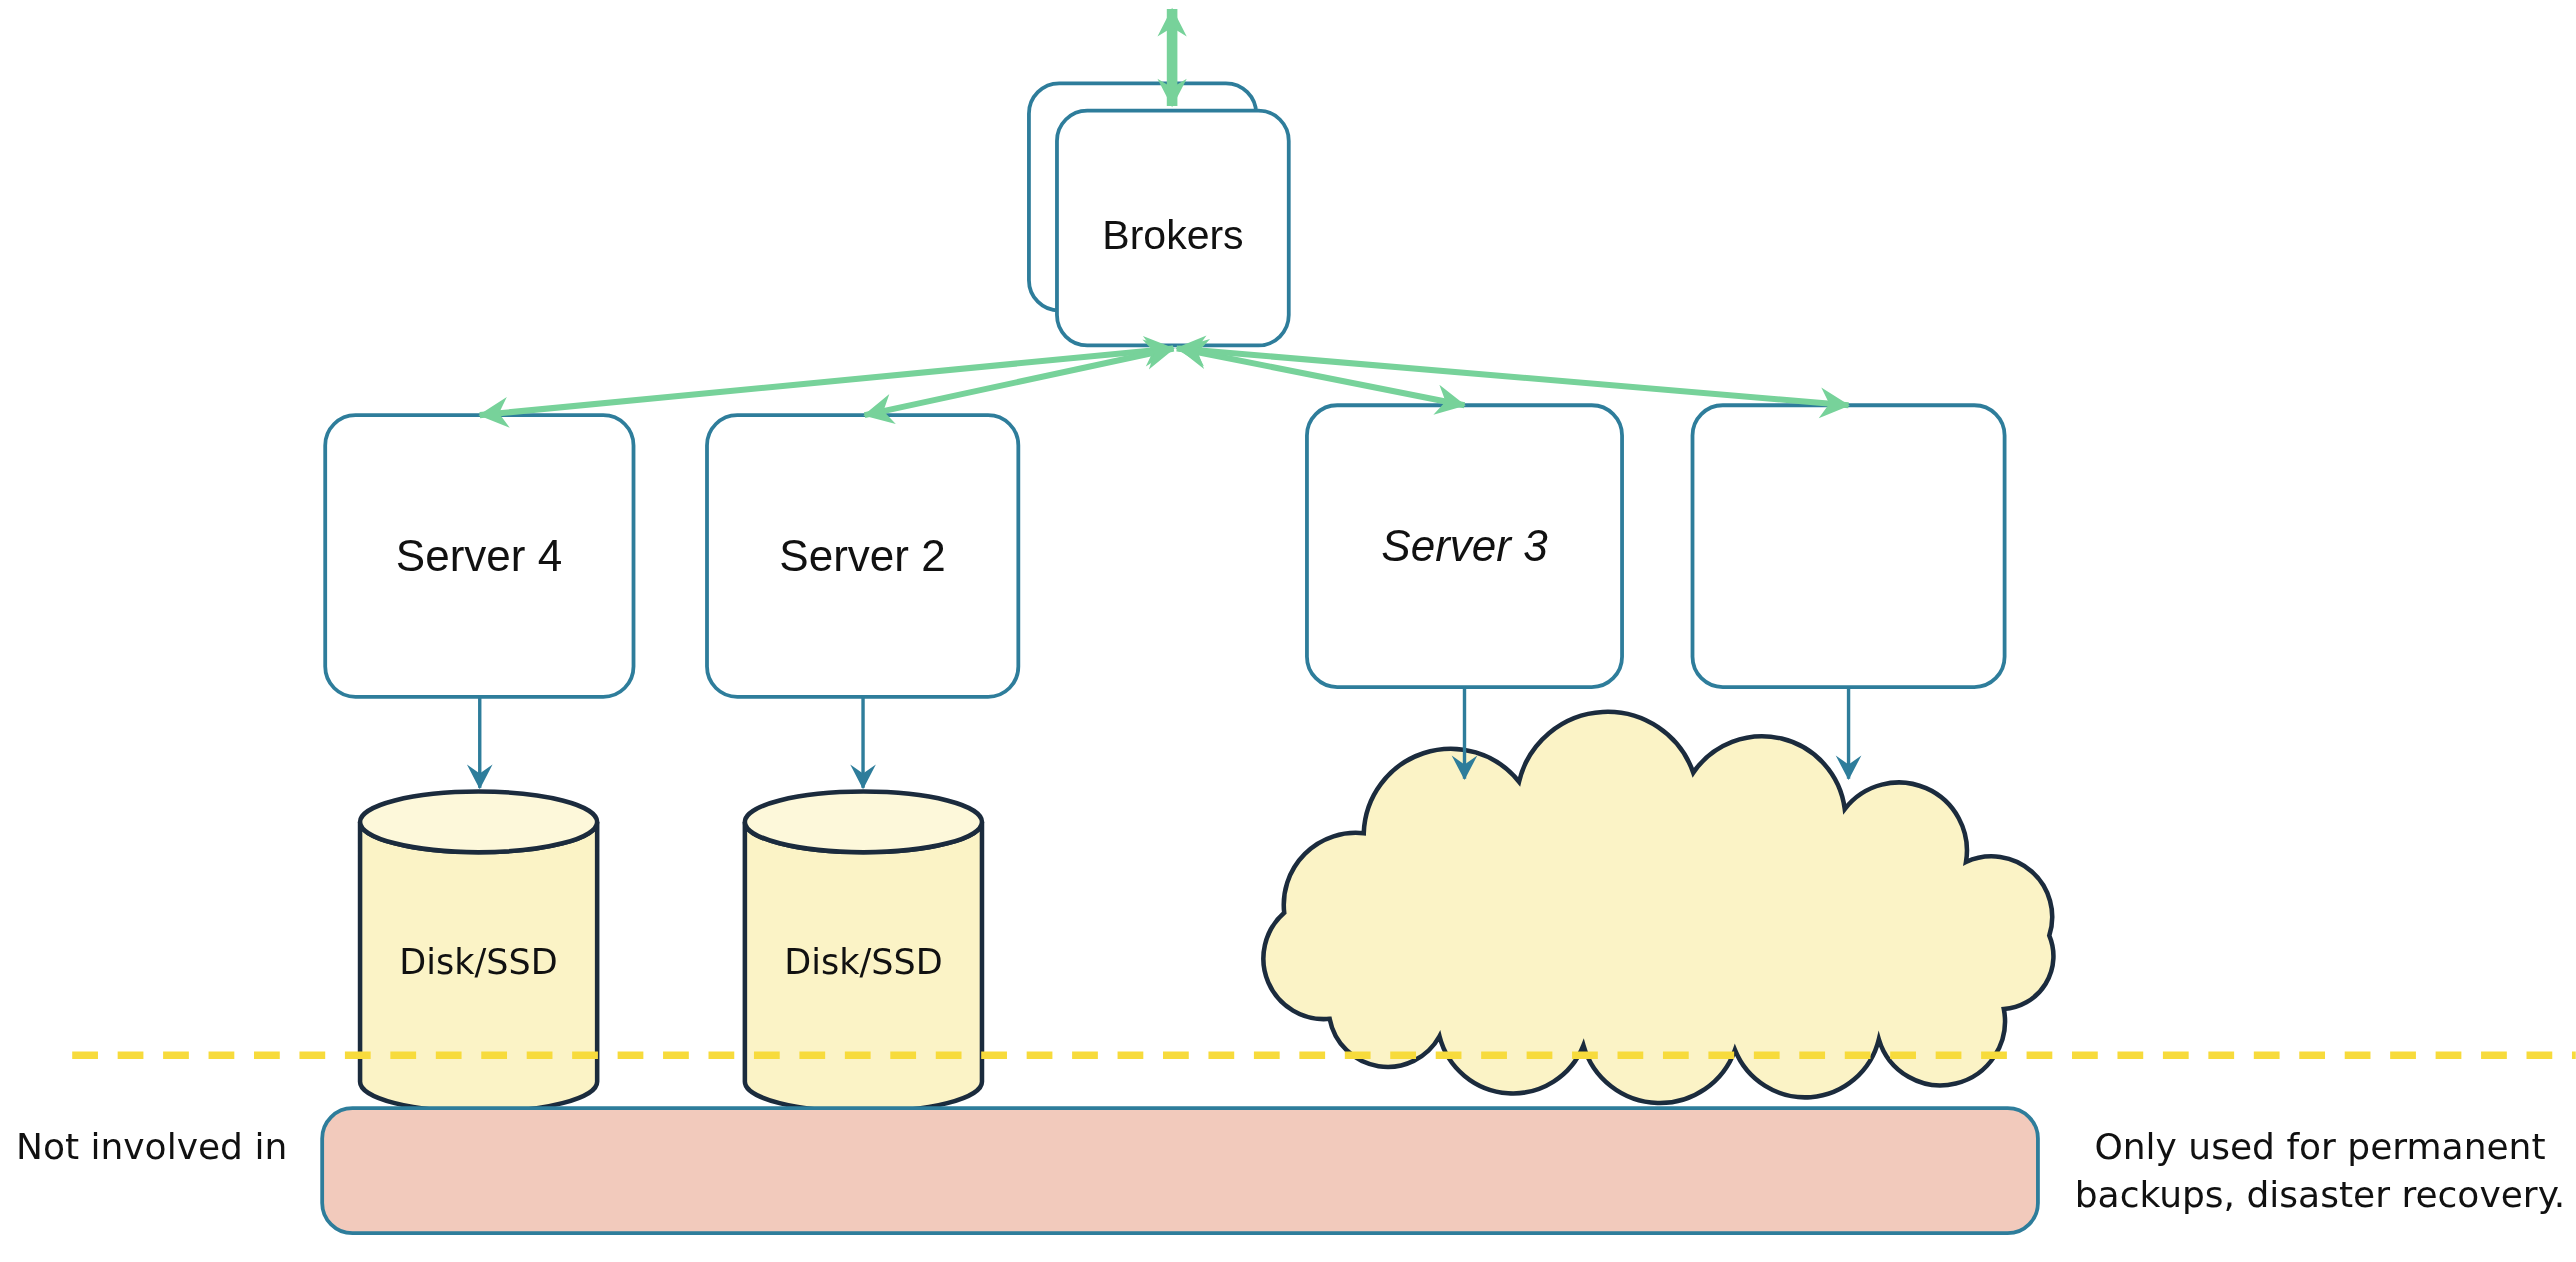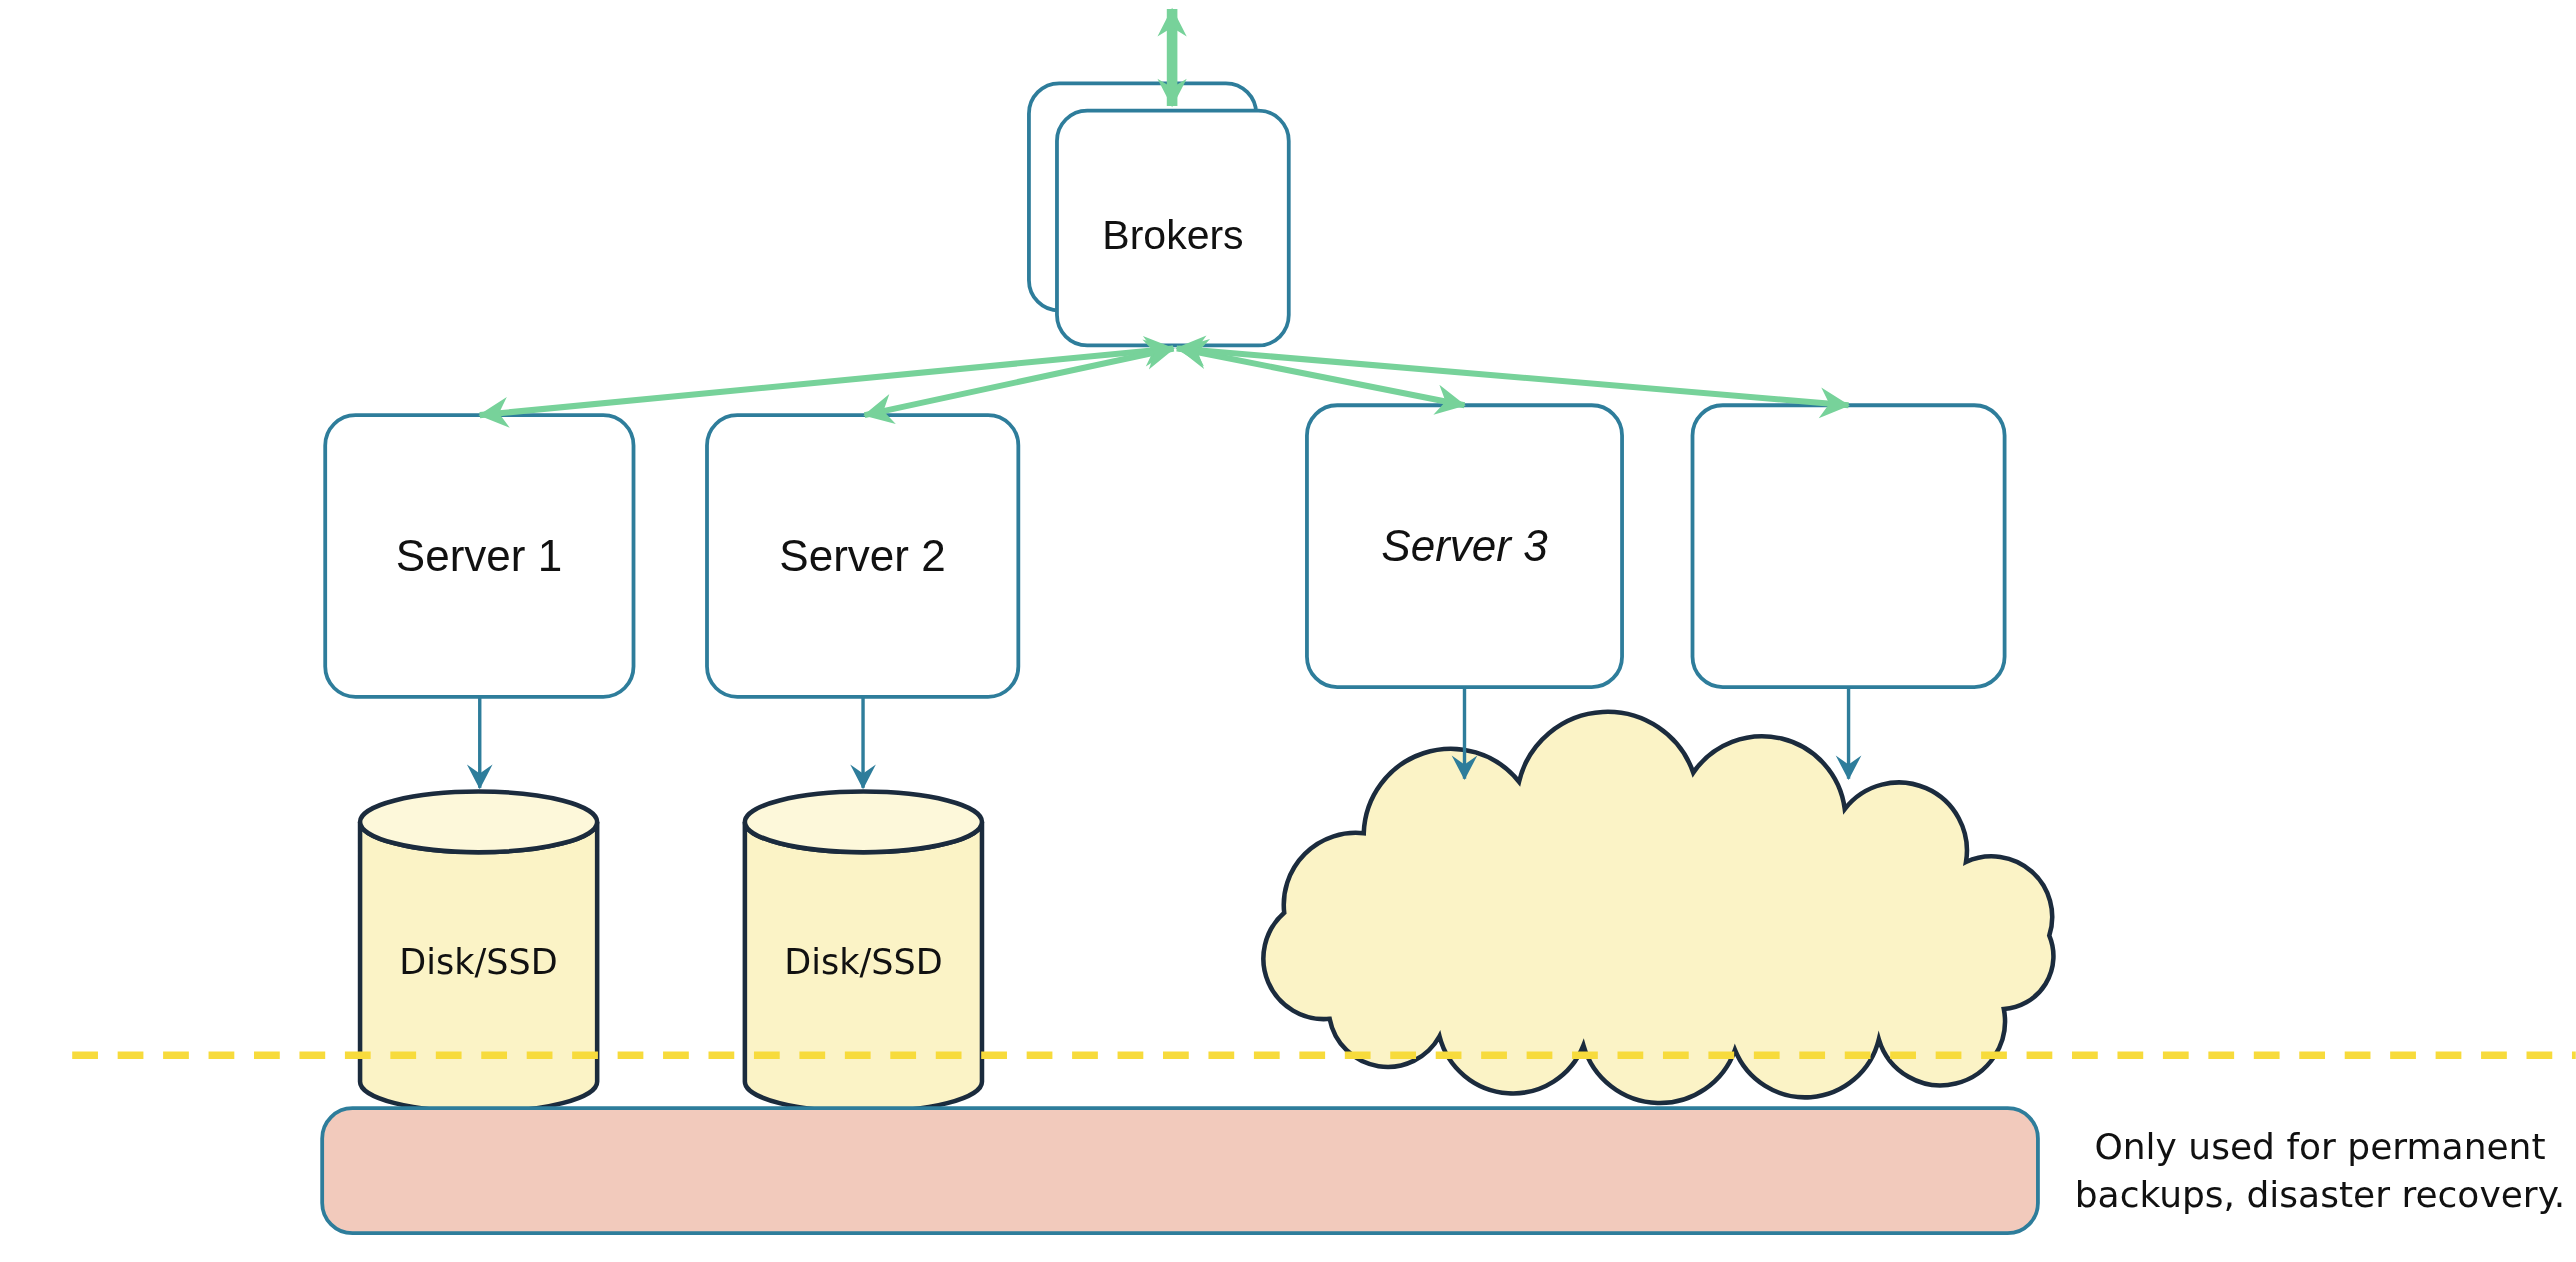--- a/index.html
+++ b/index.html
@@ -108,30 +108,31 @@
     <line class="tline" x1="1933" y1="907" x2="1933" y2="1028" marker-end="url(#thead)"></line>
     <line class="tline" x1="2440" y1="907" x2="2440" y2="1028" marker-end="url(#thead)"></line>
 
     <line class="dash" x1="95" y1="1393" x2="3400" y2="1393"></line>
 
     <rect class="deep" x="425" y="1463" width="2265" height="165" rx="40"></rect>
   </svg>
 
   <div class="lbl arial" id="brokers-label">Brokers</div>
 
-  <div class="lbl arial" id="server1-label">Server 1</div>
+  <div class="lbl arial" id="server1-label">Server 4</div>
   <div class="lbl arial" id="server2-label">Server 2</div>
   <div class="lbl arial" id="server3-label">Server 3</div>
 
   <div class="lbl geo" id="disk1-label">Disk/SSD</div>
   <div class="lbl geo" id="disk2-label">Disk/SSD</div>
 
 
 
   <div class="note geo" id="left-note">
+    <div>Not involved in</div>
   </div>
 
   <div class="note geo" id="right-note">
     <div>Only used for permanent</div>
     <div>backups, disaster recovery.</div>
   </div>
 
 </div>
 
 

